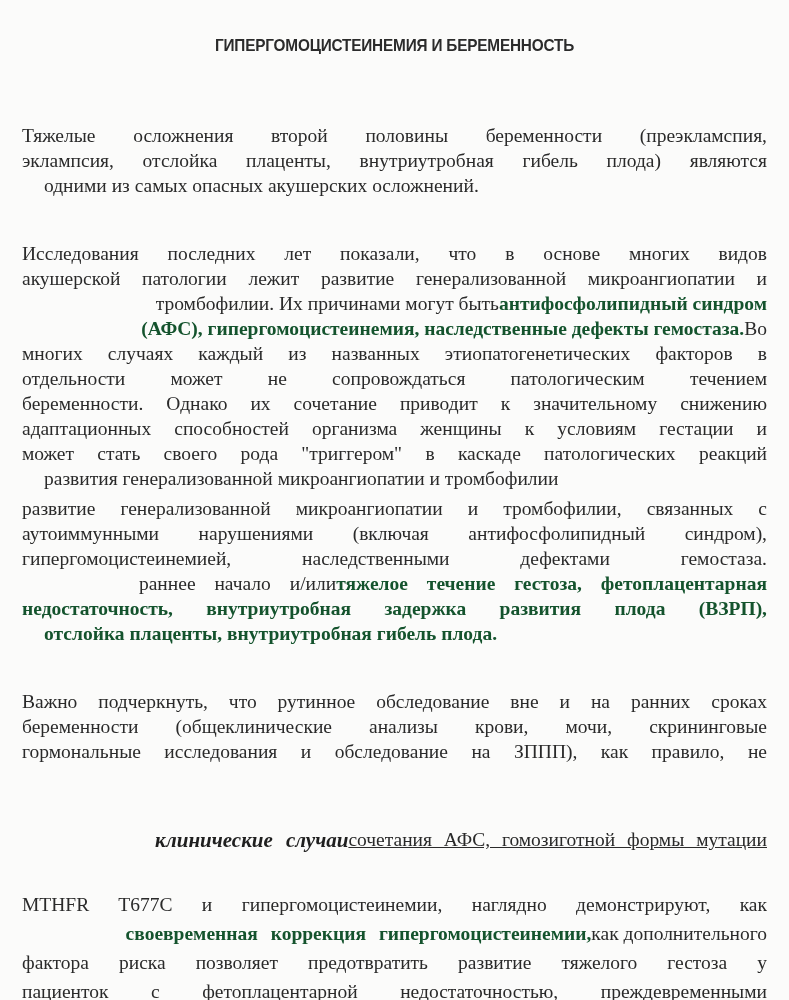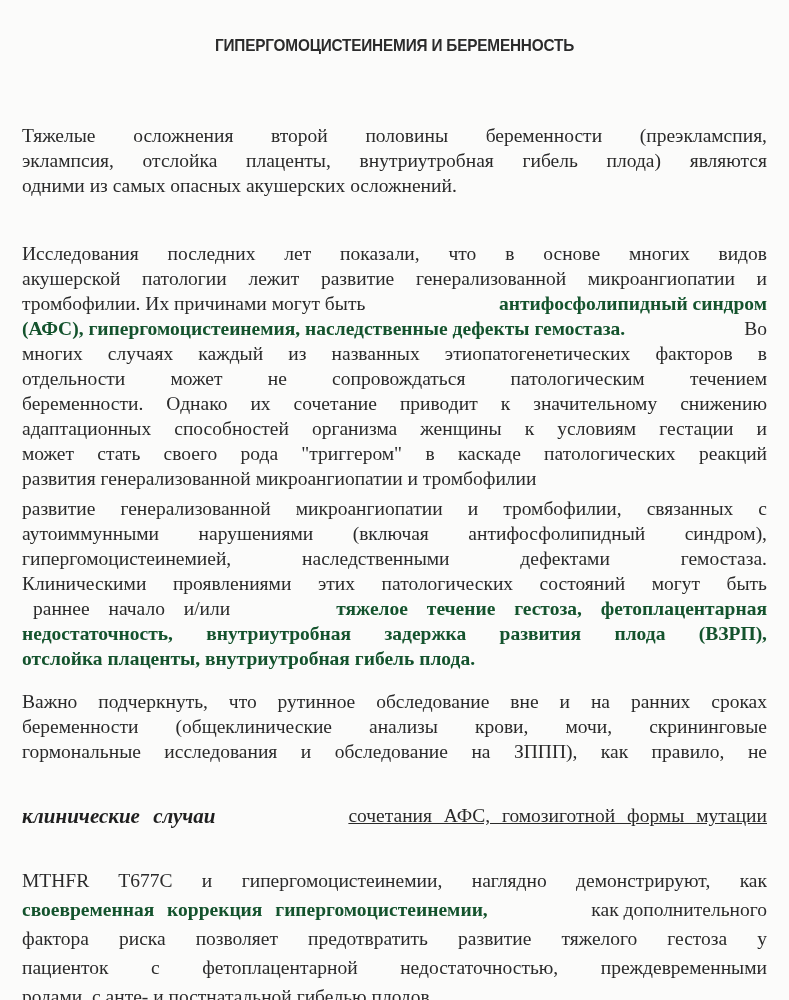--- a/index.html
+++ b/index.html
@@ -22,25 +22,25 @@
   .para { position: absolute; left: 22px; width: 745px; }
   .line {
     display: block;
     height: 25px; line-height: 25px;
     font-size: 19.5px;
     text-align: justify;
     text-align-last: justify;
     white-space: nowrap;
     overflow: visible;
   }
-  .line.last { text-align-last: left; }
+  .line.last { text-align-last: left; margin-left: 22px; }
   .line span { white-space: normal; }
   .b { font-weight: bold; color: #14532d; }
   .bi { font-weight: bold; font-style: italic; color: #1f1f1f; }
-  .jl { display: flex; justify-content: space-between; }
+  .jl { display: flex; justify-content: flex-end; }
 </style>
 </head>
 <body>
 
 <div class="page">
 
   <div class="title">ГИПЕРГОМОЦИСТЕИНЕМИЯ И БЕРЕМЕННОСТЬ</div>
 
   <div class="para" style="top:123px;">
     <div class="line">Тяжелые осложнения второй половины беременности (преэкламспия,</div>
@@ -64,37 +64,36 @@
     <div class="line">беременности. Однако их сочетание приводит к значительному снижению</div>
     <div class="line">адаптационных способностей организма женщины к условиям гестации и</div>
     <div class="line">может стать своего рода "триггером" в каскаде патологических реакций</div>
     <div class="line last">развития генерализованной микроангиопатии и тромбофилии</div>
   </div>
 
   <div class="para" style="top:496px;">
     <div class="line">развитие генерализованной микроангиопатии и тромбофилии, связанных с</div>
     <div class="line">аутоиммунными нарушениями (включая антифосфолипидный синдром),</div>
     <div class="line">гипергомоцистеинемией, наследственными дефектами гемостаза.</div>
-    <div class="line">Клиническими проявлениями этих патологических состояний могут быть</div>
     <div class="line jl">
       <span style="word-spacing:14px;margin-left:11px;">раннее начало и/или</span>
       <span class="b" style="word-spacing:14px;">тяжелое течение гестоза, фетоплацентарная</span>
     </div>
     <div class="line b">недостаточность, внутриутробная задержка развития плода (ВЗРП),</div>
     <div class="line last b">отслойка плаценты, внутриутробная гибель плода.</div>
   </div>
 
   <div class="para" style="top:689px;">
     <div class="line">Важно подчеркнуть, что рутинное обследование вне и на ранних сроках</div>
     <div class="line">беременности (общеклинические анализы крови, мочи, скрининговые</div>
     <div class="line">гормональные исследования и обследование на ЗППП), как правило, не</div>
   </div>
 
   <div class="para" style="top:802px;">
-    <div class="line jl" style="height:28px;line-height:28px;">
+    <div class="line jl" style="height:28px;line-height:28px;margin-top:24px;">
       <span class="bi" style="font-size:21px;word-spacing:8px;">клинические случаи</span>
       <span style="word-spacing:7px;text-decoration:underline;">сочетания АФС, гомозиготной формы мутации</span>
     </div>
     <div class="line" style="height:29px;line-height:29px;margin-top:36px;">MTHFR T677C и гипергомоцистеинемии, наглядно демонстрируют, как</div>
     <div class="line jl" style="height:29px;line-height:29px;">
       <span class="b" style="word-spacing:8px;">своевременная коррекция гипергомоцистеинемии,</span>
       <span>как дополнительного</span>
     </div>
     <div class="line" style="height:29px;line-height:29px;">фактора риска позволяет  предотвратить развитие тяжелого гестоза у</div>
     <div class="line" style="height:29px;line-height:29px;">пациенток с фетоплацентарной недостаточностью, преждевременными</div>

